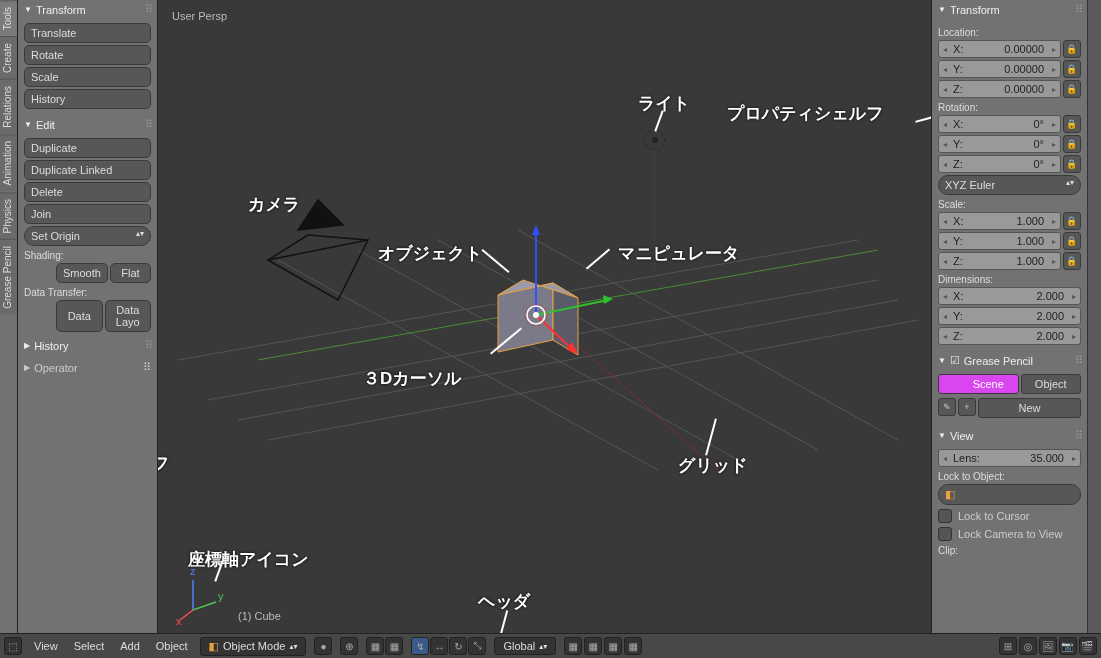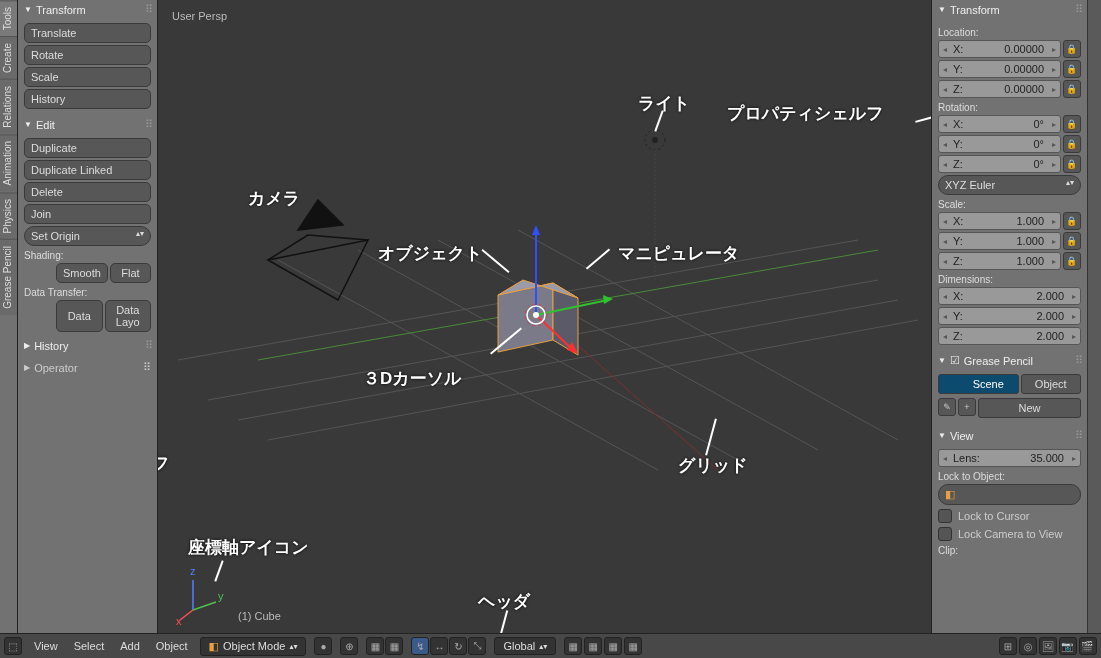--- a/index.html
+++ b/index.html
@@ -27,21 +27,21 @@
 .prop-shelf { width: 156px; background: #727272; border-left: 1px solid #222; overflow-y: auto; }
 .numfield { display: flex; align-items: center; background: #999; border: 1px solid #555; border-radius: 3px; height: 18px; margin-bottom: 2px; overflow: hidden; }
 .numfield .arr { width: 12px; text-align: center; color: #555; cursor: pointer; font-size: 8px; }
 .numfield .lbl { flex: 0 0 auto; padding: 0 2px; color: #222; }
 .numfield .val { flex: 1; text-align: right; padding-right: 4px; color: #222; }
 .numrow { display: flex; gap: 2px; margin-bottom: 2px; }
 .numrow .numfield { flex: 1; margin-bottom: 0; }
 .icon-btn { width: 18px; height: 18px; background: #575757; border: 1px solid #3a3a3a; border-radius: 3px; cursor: pointer; display: flex; align-items: center; justify-content: center; color: #ccc; font-size: 9px; }
 .toggle-row { display: flex; gap: 2px; margin-bottom: 4px; }
 .toggle-btn { flex: 1; background: #575757; border: 1px solid #3a3a3a; padding: 3px; text-align: center; border-radius: 3px; cursor: pointer; color: #ddd; }
-.toggle-btn.active { background: #0c4a6e; color: #fff; padding-left: 23px; }
+.toggle-btn.active { background: #d946ef; color: #fff; padding-left: 23px; }
 .check-row { display: flex; align-items: center; gap: 6px; margin: 4px 0; }
 .check-row .cb { width: 14px; height: 14px; background: #555; border: 1px solid #333; border-radius: 3px; }
 .footer { height: 25px; background: #484848; border-top: 1px solid #222; display: flex; align-items: center; padding: 0 4px; gap: 8px; }
 .footer-item { color: #ddd; cursor: pointer; padding: 2px 4px; }
 .footer-drop { background: #333; border: 1px solid #222; padding: 2px 8px; border-radius: 3px; display: flex; align-items: center; gap: 4px; color: #ddd; }
 .footer-icn { width: 18px; height: 18px; background: #333; border: 1px solid #222; border-radius: 3px; display: flex; align-items: center; justify-content: center; color: #aaa; font-size: 10px; }
 .footer-icn.blue { background: #3a5a8a; }
 .scrollbar { width: 14px; background: #5a5a5a; border-left: 1px solid #333; }
 svg.vp { position: absolute; top: 0; left: 0; width: 100%; height: 100%; }
 </style>
@@ -171,26 +171,26 @@
         <text x="60" y="600" fill="#50c050" font-size="10">y</text>
         <line x1="35" y1="610" x2="58" y2="602" stroke="#50c050" stroke-width="1.5"></line>
         <text x="18" y="625" fill="#ff5050" font-size="10">x</text>
         <line x1="35" y1="610" x2="22" y2="620" stroke="#ff5050" stroke-width="1.5"></line>
       </g>
       <text x="80" y="620" fill="#bbb" font-size="11">(1) Cube</text>
     </svg>
 
     <div class="annot" style="top:92px;left:480px">ライト</div>
     <div class="annot" style="top:102px;left:569px">プロパティシェルフ</div>
-    <div class="annot" style="top:187px;left:90px">カメラ</div>
+    <div class="annot" style="top:193px;left:90px">カメラ</div>
     <div class="annot" style="top:242px;left:220px">オブジェクト</div>
     <div class="annot" style="top:242px;left:460px">マニピュレータ</div>
     <div class="annot" style="top:367px;left:205px">３Dカーソル</div>
     <div class="annot" style="top:452px;left:-110px">ツールシェルフ</div>
-    <div class="annot" style="top:536px;left:30px">座標軸アイコン</div>
+    <div class="annot" style="top:548px;left:30px">座標軸アイコン</div>
     <div class="annot" style="top:590px;left:320px">ヘッダ</div>
     <div class="annot" style="top:454px;left:520px">グリッド</div>
     <div class="annot-line" style="top:110px;left:500px;width:2px;height:22px;transform:rotate(20deg)"></div>
     <div class="annot-line" style="top:118px;left:757px;width:22px;height:2px;transform:rotate(-15deg)"></div>
     <div class="annot-line" style="top:260px;left:320px;width:35px;height:2px;transform:rotate(40deg)"></div>
     <div class="annot-line" style="top:258px;left:425px;width:30px;height:2px;transform:rotate(-40deg)"></div>
     <div class="annot-line" style="top:340px;left:328px;width:40px;height:2px;transform:rotate(-40deg)"></div>
     <div class="annot-line" style="top:560px;left:60px;width:2px;height:22px;transform:rotate(20deg)"></div>
     <div class="annot-line" style="top:610px;left:345px;width:2px;height:25px;transform:rotate(15deg)"></div>
     <div class="annot-line" style="top:418px;left:552px;width:2px;height:38px;transform:rotate(15deg)"></div>

